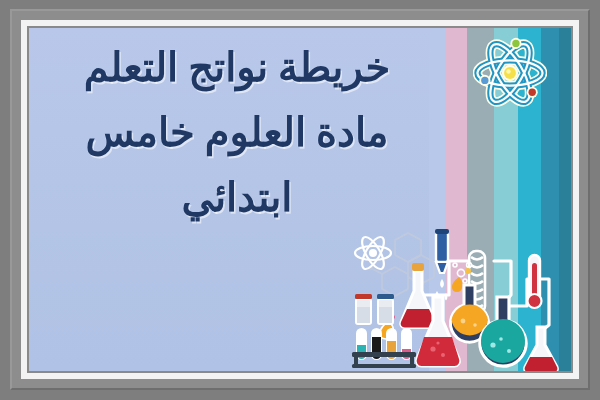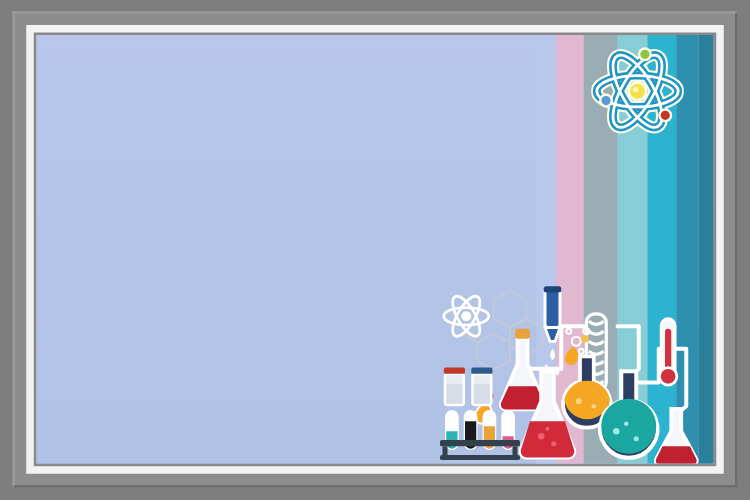--- a/index.html
+++ b/index.html
@@ -298,15 +298,20 @@
         </g>
 
         <g>
           <path d="M186,106 L194,106 L194,124 L206,146 a4,4 0 0 1 -3.6,5.6 L177.6,151.6 a4,4 0 0 1 -3.6,-5.6 L186,124 Z" fill="#f4f6f9" stroke="#ffffff" stroke-width="3"></path>
           <path d="M179,136 L201,136 L206,146 a4,4 0 0 1 -3.6,5.6 L177.6,151.6 a4,4 0 0 1 -3.6,-5.6 Z" fill="#c0202f"></path>
         </g>
 
       </svg>
     </div>
 
+    <div class="title-block">
+      <div class="title-line l1">خريطة نواتج التعلم</div>
+      <div class="title-line l2">مادة العلوم خامس</div>
+      <div class="title-line l3">ابتدائي</div>
+    </div>
 
   </div>
 </div>
 
 </body></html>

